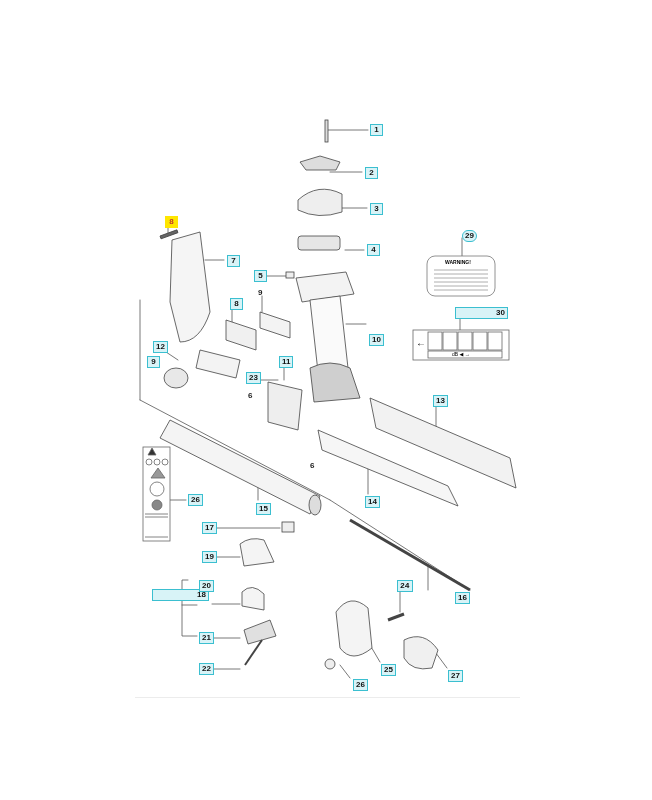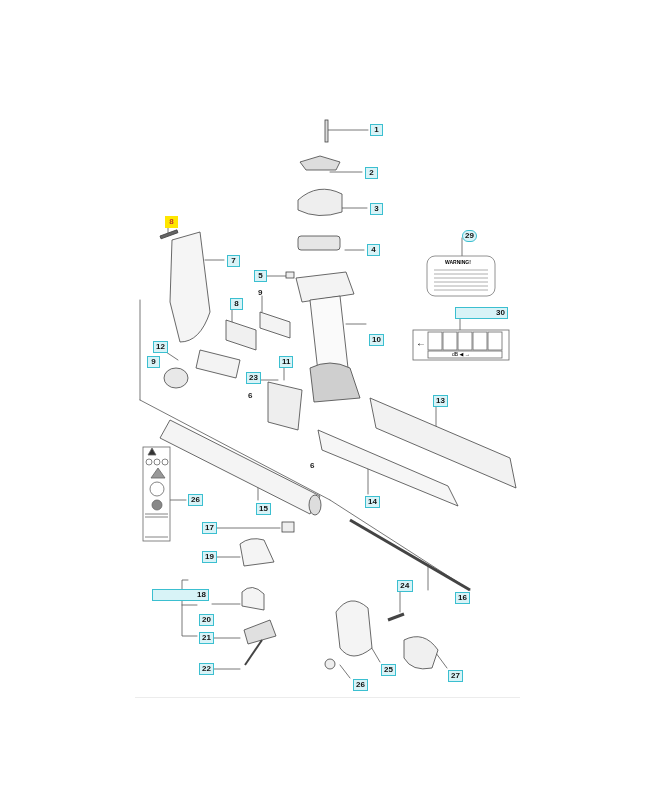--- a/index.html
+++ b/index.html
@@ -157,21 +157,21 @@
     <div class="callout" style="left: 369px; top: 318px; margin-top: 16px;">10</div>
     <div class="callout" style="left: 279px; top: 356px;">11</div>
     <div class="callout" style="left: 153px; top: 341px;">12</div>
     <div class="callout" style="left: 433px; top: 395px;">13</div>
     <div class="callout" style="left: 365px; top: 496px;">14</div>
     <div class="callout" style="left: 256px; top: 503px;">15</div>
     <div class="callout" style="left: 425px; top: 592px; margin-left: 30px;">16</div>
     <div class="callout" style="left: 202px; top: 522px;">17</div>
     <div class="callout" style="left: 152px; top: 589px; padding-left: 44px;">18</div>
     <div class="callout" style="left: 202px; top: 551px;">19</div>
-    <div class="callout" style="left: 199px; top: 614px;">20</div>
+    <div class="callout" style="left: 199px; top: 580px;">20</div>
     <div class="callout" style="left: 199px; top: 632px;">21</div>
     <div class="callout" style="left: 199px; top: 663px;">22</div>
     <div class="callout" style="left: 246px; top: 372px;">23</div>
     <div class="callout" style="left: 397px; top: 580px; font-family: Liberation Mono, monospace;">24</div>
     <div class="callout" style="left: 381px; top: 664px;">25</div>
     <div class="callout" style="left: 188px; top: 494px;">26</div>
     <div class="callout" style="left: 353px; top: 679px;">26</div>
     <div class="callout" style="left: 448px; top: 670px;">27</div>
     <div class="callout" style="left: 462px; top: 230px; border-radius: 6px;">29</div>
     <div class="callout" style="left: 455px; top: 307px; padding-left: 40px;">30</div>

